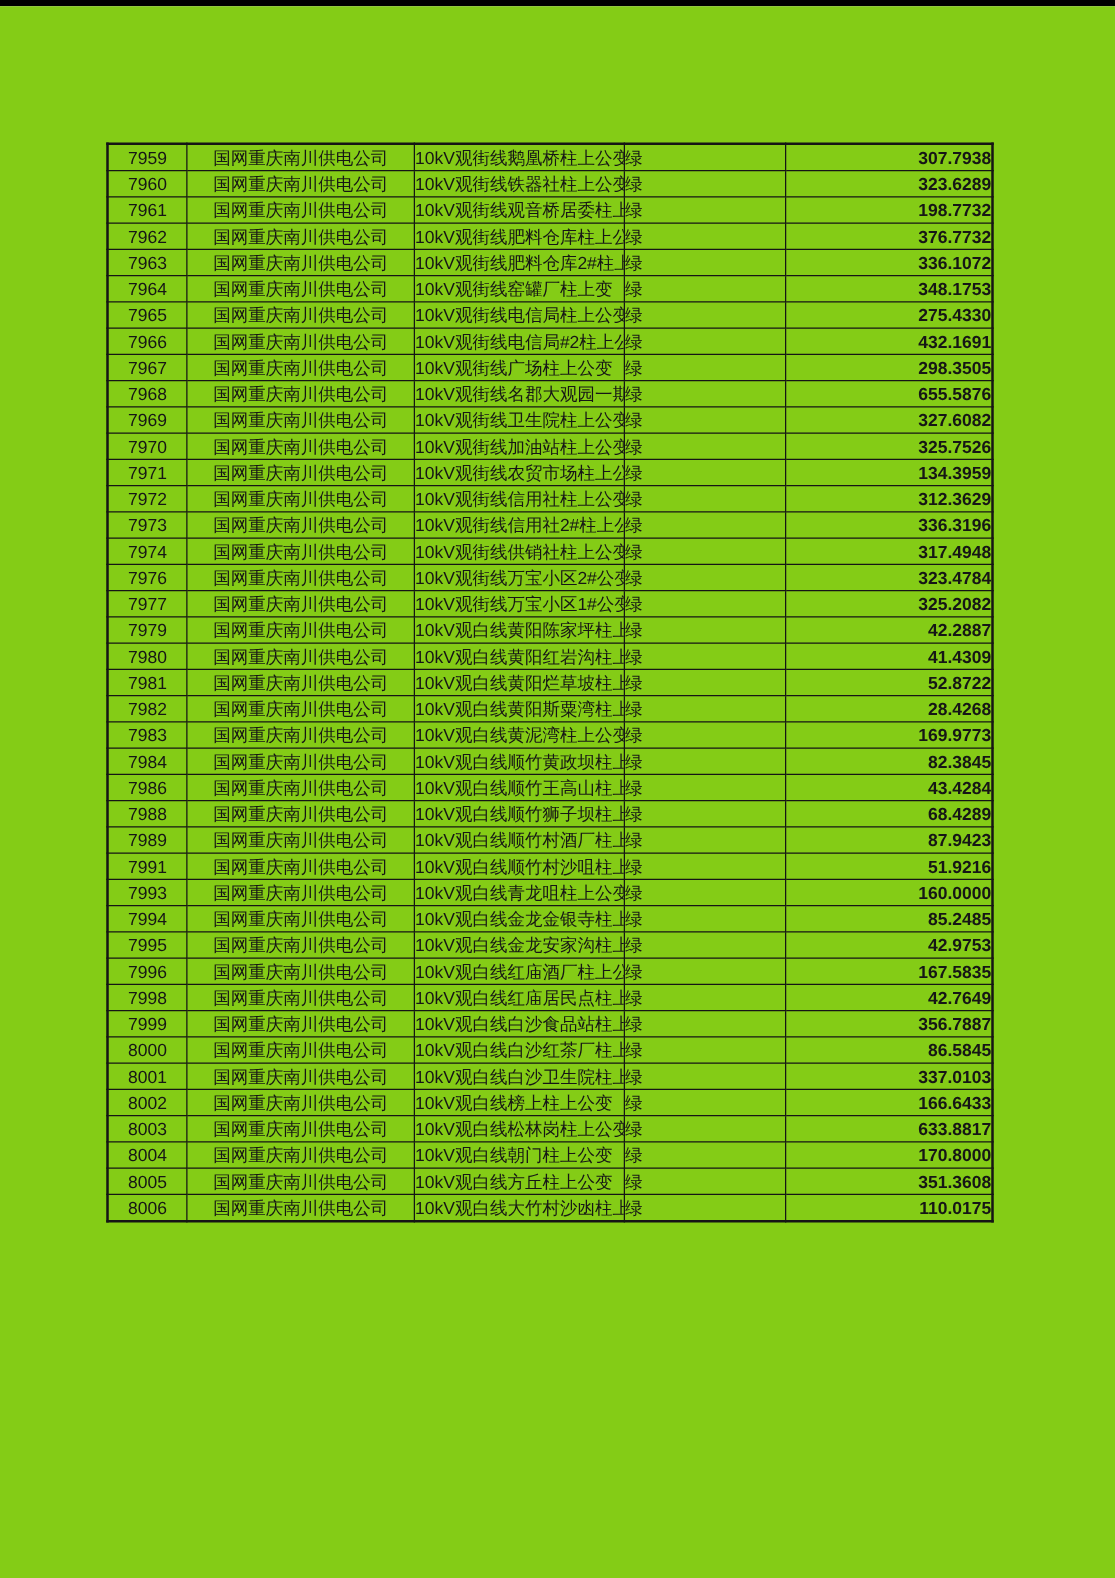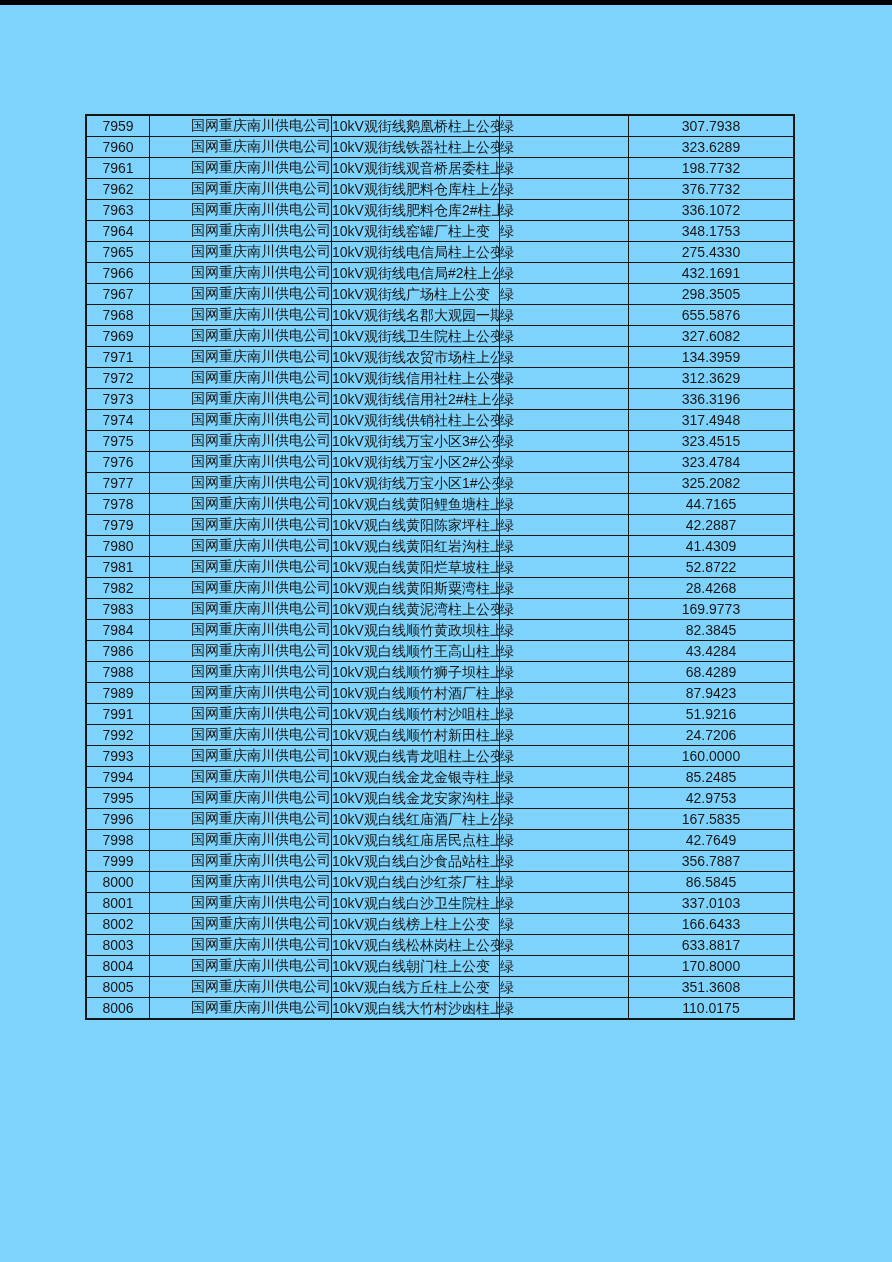--- a/index.html
+++ b/index.html
@@ -20,21 +20,21 @@
     top: 0; left: 0;
     width: 892px;
     height: 5px;
     background: #000000;
   }
   .page {
     position: absolute;
     top: 5px; left: 0;
     width: 892px;
     height: 1257px;
-    background: #7dd3fc;
+    background: #84cc16;
   }
   table.sheet {
     position: absolute;
     left: 85px;
     top: 109px;
     width: 702px;
     border-collapse: collapse;
     table-layout: fixed;
     border: 2px solid #151515;
   }
@@ -42,24 +42,24 @@
     border: 1.4px solid #151515;
     height: 20px;
     padding: 0;
     font-size: 14px;
     line-height: 20px;
     vertical-align: middle;
     overflow: hidden;
     white-space: nowrap;
   }
   td.col-num    { width: 62px;  text-align: center; }
-  td.col-company{ width: 181px; text-align: right; padding-left: 4px; font-family: Liberation Mono, monospace; }
+  td.col-company{ width: 181px; text-align: center; padding-left: 4px; }
   td.col-device { width: 167px; text-align: left; padding-left: 2px; }
   td.col-status { width: 128px; text-align: left; padding-left: 1px; }
-  td.col-value  { width: 164px; text-align: center; }
+  td.col-value  { width: 164px; text-align: right; font-weight: bold; }
 </style>
 </head>
 <body>
 
 <div class="top-bar"></div>
 
 <div class="page">
   <table class="sheet">
     <tbody>
         <tr>
@@ -133,20 +133,27 @@
           <td class="col-value">655.5876</td>
         </tr>
         <tr>
           <td class="col-num">7969</td>
           <td class="col-company">国网重庆南川供电公司</td>
           <td class="col-device">10kV观街线卫生院柱上公变</td>
           <td class="col-status">绿</td>
           <td class="col-value">327.6082</td>
         </tr>
         <tr>
+          <td class="col-num">7970</td>
+          <td class="col-company">国网重庆南川供电公司</td>
+          <td class="col-device">10kV观街线加油站柱上公变</td>
+          <td class="col-status">绿</td>
+          <td class="col-value">325.7526</td>
+        </tr>
+        <tr>
           <td class="col-num">7971</td>
           <td class="col-company">国网重庆南川供电公司</td>
           <td class="col-device">10kV观街线农贸市场柱上公</td>
           <td class="col-status">绿</td>
           <td class="col-value">134.3959</td>
         </tr>
         <tr>
           <td class="col-num">7972</td>
           <td class="col-company">国网重庆南川供电公司</td>
           <td class="col-device">10kV观街线信用社柱上公变</td>
@@ -161,48 +168,34 @@
           <td class="col-value">336.3196</td>
         </tr>
         <tr>
           <td class="col-num">7974</td>
           <td class="col-company">国网重庆南川供电公司</td>
           <td class="col-device">10kV观街线供销社柱上公变</td>
           <td class="col-status">绿</td>
           <td class="col-value">317.4948</td>
         </tr>
         <tr>
-          <td class="col-num">7975</td>
-          <td class="col-company">国网重庆南川供电公司</td>
-          <td class="col-device">10kV观街线万宝小区3#公变</td>
-          <td class="col-status">绿</td>
-          <td class="col-value">323.4515</td>
-        </tr>
-        <tr>
           <td class="col-num">7976</td>
           <td class="col-company">国网重庆南川供电公司</td>
           <td class="col-device">10kV观街线万宝小区2#公变</td>
           <td class="col-status">绿</td>
           <td class="col-value">323.4784</td>
         </tr>
         <tr>
           <td class="col-num">7977</td>
           <td class="col-company">国网重庆南川供电公司</td>
           <td class="col-device">10kV观街线万宝小区1#公变</td>
           <td class="col-status">绿</td>
           <td class="col-value">325.2082</td>
         </tr>
         <tr>
-          <td class="col-num">7978</td>
-          <td class="col-company">国网重庆南川供电公司</td>
-          <td class="col-device">10kV观白线黄阳鲤鱼塘柱上</td>
-          <td class="col-status">绿</td>
-          <td class="col-value">44.7165</td>
-        </tr>
-        <tr>
           <td class="col-num">7979</td>
           <td class="col-company">国网重庆南川供电公司</td>
           <td class="col-device">10kV观白线黄阳陈家坪柱上</td>
           <td class="col-status">绿</td>
           <td class="col-value">42.2887</td>
         </tr>
         <tr>
           <td class="col-num">7980</td>
           <td class="col-company">国网重庆南川供电公司</td>
           <td class="col-device">10kV观白线黄阳红岩沟柱上</td>
@@ -257,27 +250,20 @@
           <td class="col-device">10kV观白线顺竹村酒厂柱上</td>
           <td class="col-status">绿</td>
           <td class="col-value">87.9423</td>
         </tr>
         <tr>
           <td class="col-num">7991</td>
           <td class="col-company">国网重庆南川供电公司</td>
           <td class="col-device">10kV观白线顺竹村沙咀柱上</td>
           <td class="col-status">绿</td>
           <td class="col-value">51.9216</td>
-        </tr>
-        <tr>
-          <td class="col-num">7992</td>
-          <td class="col-company">国网重庆南川供电公司</td>
-          <td class="col-device">10kV观白线顺竹村新田柱上</td>
-          <td class="col-status">绿</td>
-          <td class="col-value">24.7206</td>
         </tr>
         <tr>
           <td class="col-num">7993</td>
           <td class="col-company">国网重庆南川供电公司</td>
           <td class="col-device">10kV观白线青龙咀柱上公变</td>
           <td class="col-status">绿</td>
           <td class="col-value">160.0000</td>
         </tr>
         <tr>
           <td class="col-num">7994</td>

